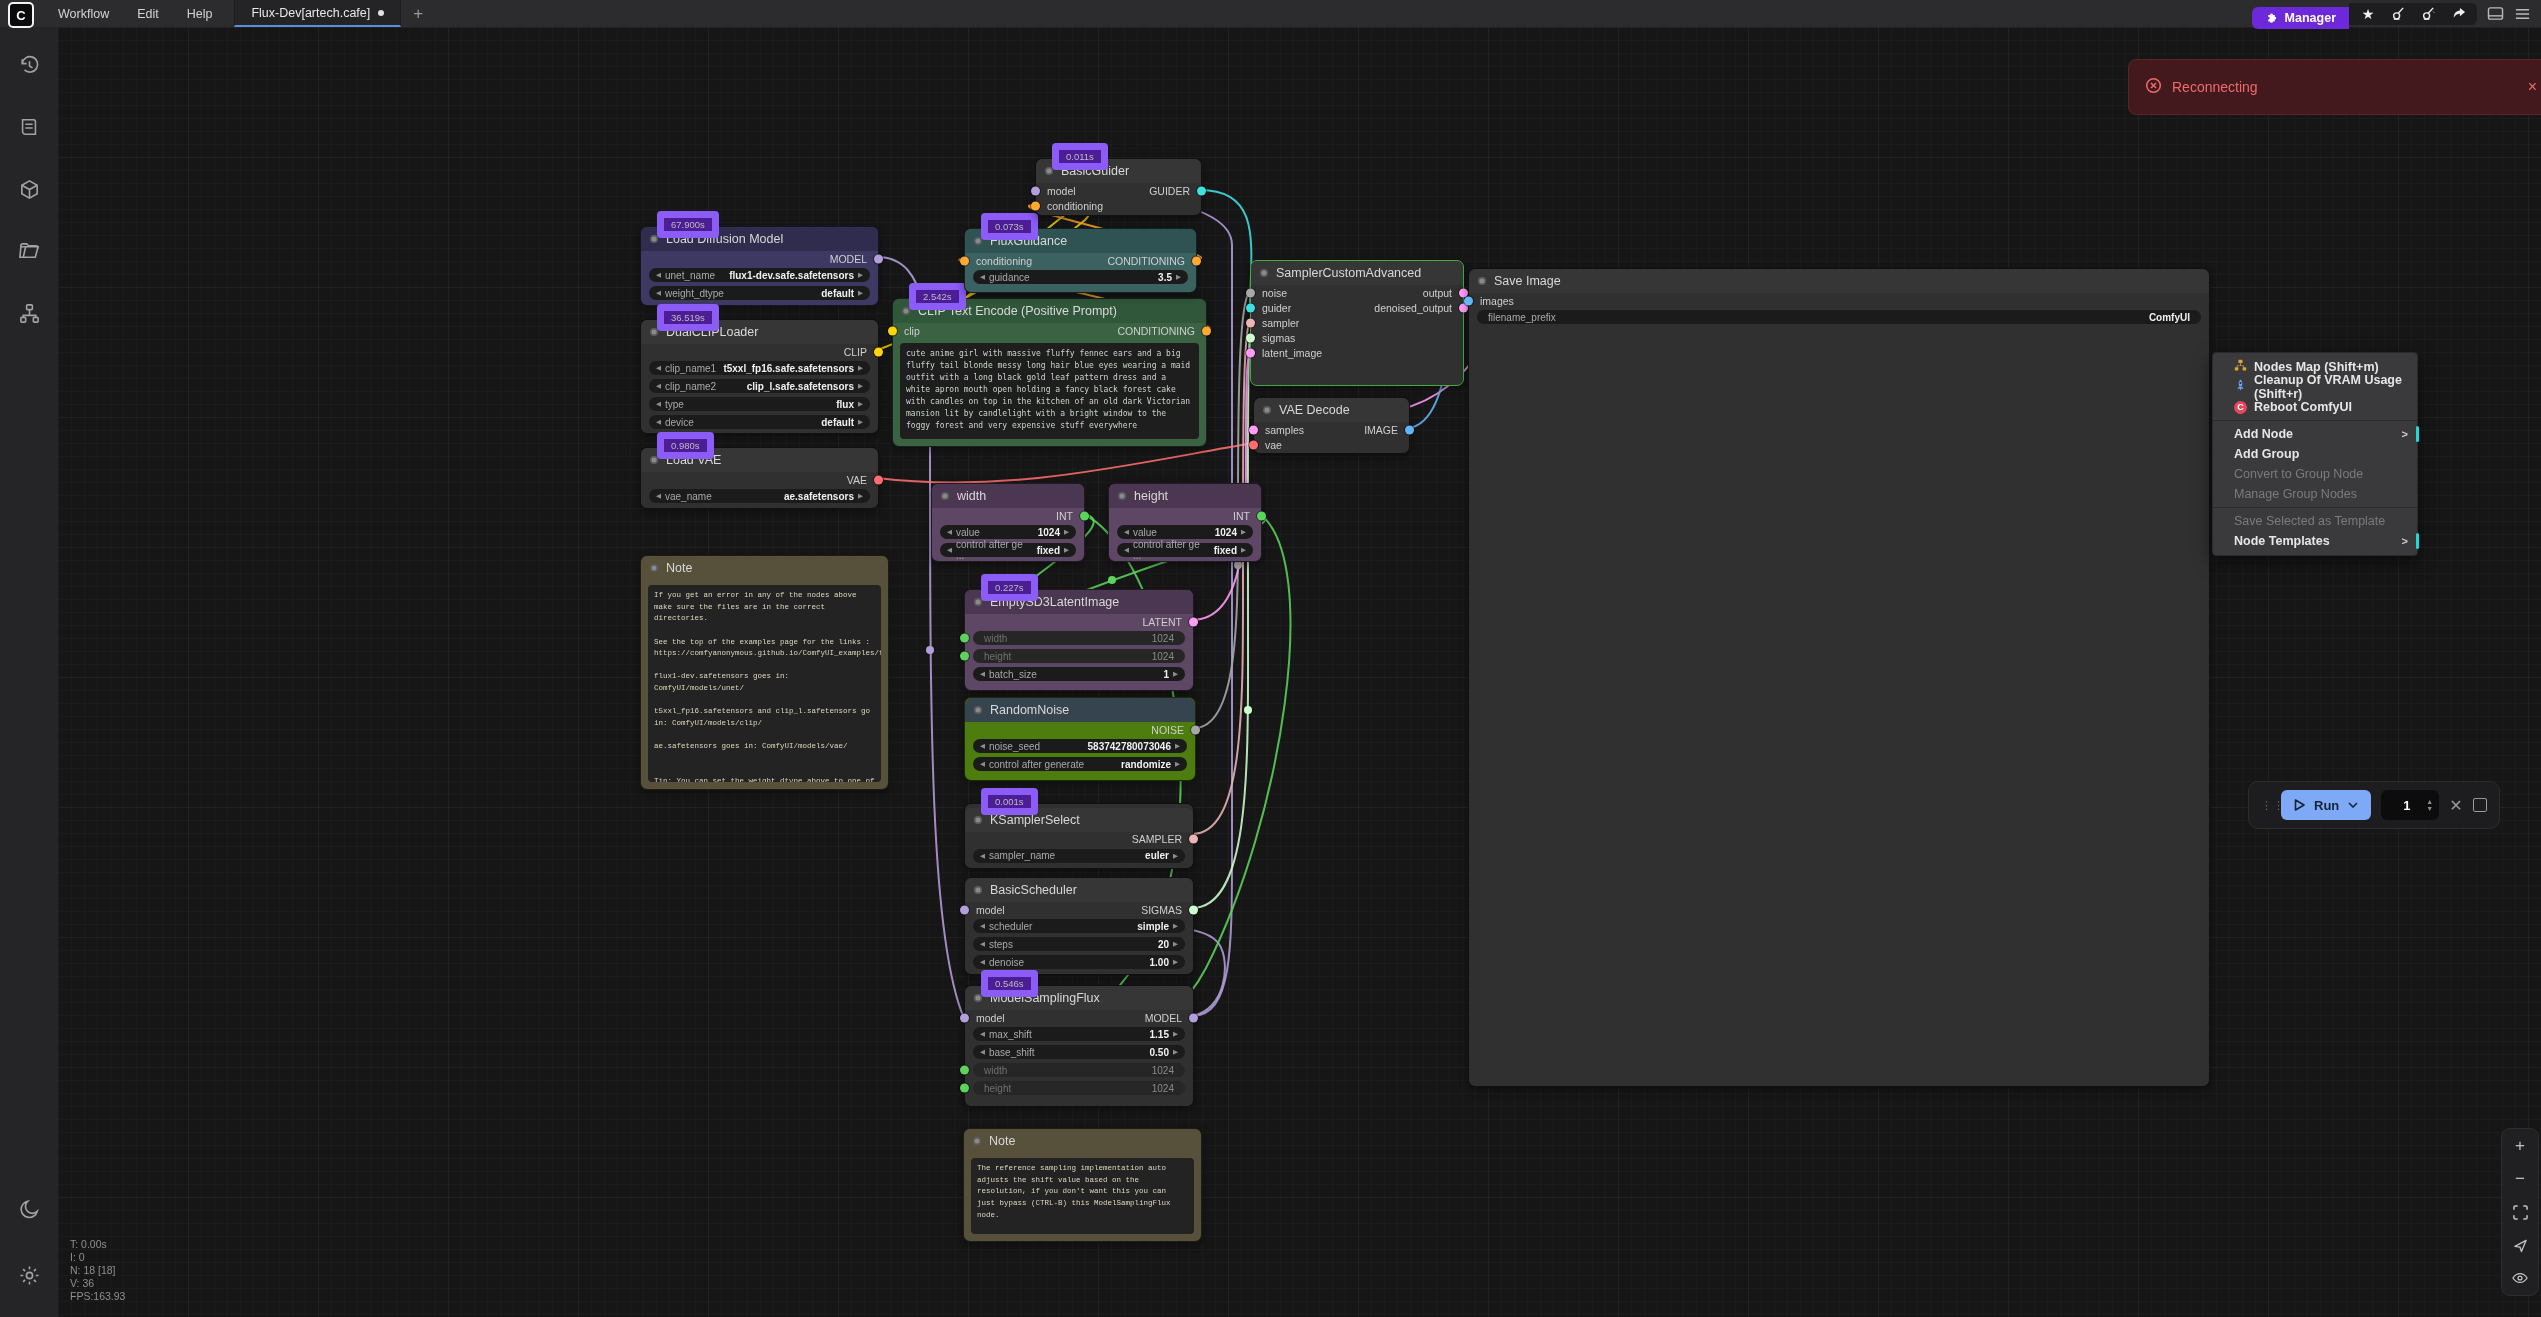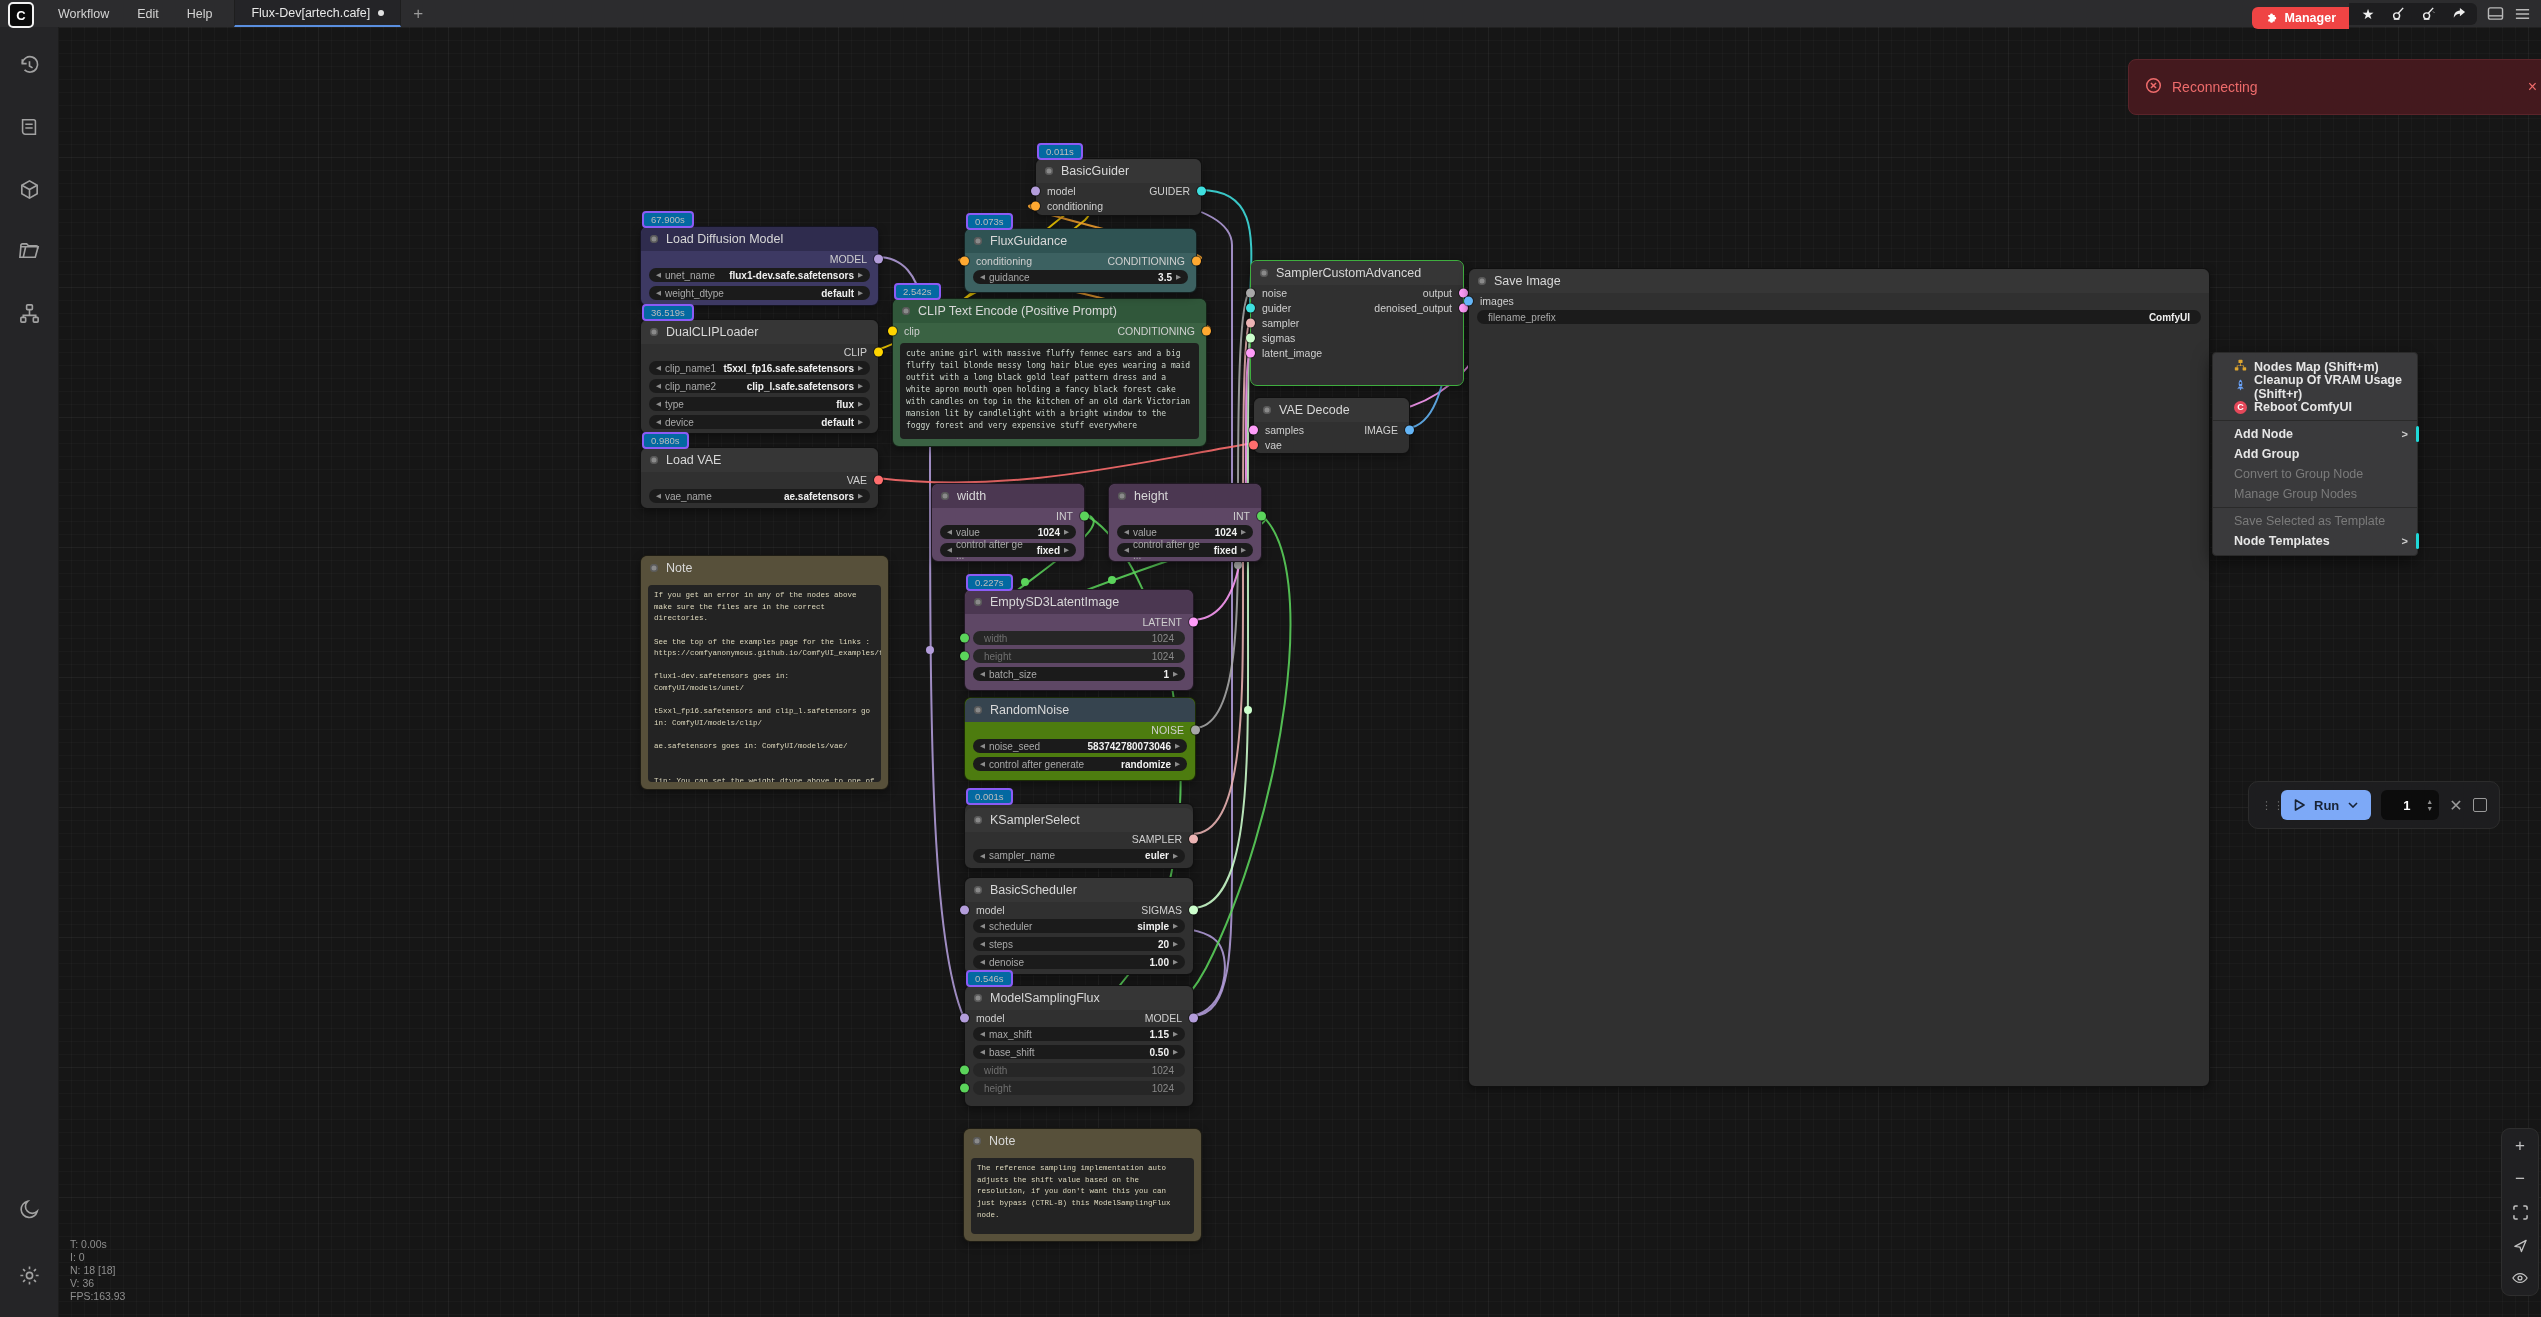--- a/index.html
+++ b/index.html
@@ -23,21 +23,21 @@
   .logo{width:22px;height:22px;margin:2px 10px 0 8px;border-radius:5px;background:#0b0b0b;
         border:2.5px solid #f2f2f2;color:#fff;font-weight:bold;font-size:13px;
         display:flex;align-items:center;justify-content:center;}
   .menu-item{display:flex;align-items:center;padding:0 14px;cursor:default;}
   .tab{display:flex;align-items:center;gap:8px;padding:0 16px;background:#242427;
        border-left:1px solid #1e1e1e;border-right:1px solid #1e1e1e;
        border-bottom:2px solid #5a8fe0;color:#e8e8e8;margin-left:8px;}
   .tab-dot{width:6px;height:6px;border-radius:50%;background:#e2e2e2;}
   .newtab{display:flex;align-items:center;padding:0 12px;color:#9a9a9a;font-size:17px;}
   .topbar-right{margin-left:auto;display:flex;align-items:center;gap:10px;padding-right:10px;}
-  .manager-btn{display:flex;align-items:center;gap:7px;background:#ef4444;color:#fff;
+  .manager-btn{display:flex;align-items:center;gap:7px;background:#6d28d9;color:#fff;
                border-radius:6px 0 0 6px;padding:0 13px;height:22px;font-weight:bold;font-size:12.5px;margin-top:8px;}
   .icon-group{display:flex;align-items:center;background:#1d1d1f;border-radius:0 6px 6px 0;
               height:22px;padding:0 4px;margin-left:-10px;}
   .icon-group .tb-icon{width:30px;display:flex;justify-content:center;color:#ececec;}
   .tb-icon svg{display:block}
   .star-glyph{color:#f0f0f0;font-size:14px;line-height:1;}
   .plain-icon{color:#b9b9b9;display:flex;align-items:center;}
 
   
   .sidebar{position:absolute;left:0;top:27px;bottom:0;width:58px;background:#252527;
@@ -86,22 +86,22 @@
   
   .stats{position:absolute;left:70px;top:1238px;color:#8f8f8f;font-size:10.5px;line-height:13px;z-index:30;}
 
   
   .node{position:absolute;background:#303030;border:1px solid rgba(0,0,0,.65);border-radius:7px;
         box-shadow:0 3px 8px rgba(0,0,0,.4);display:flex;flex-direction:column;color:#ccc;}
   .node.sel{border:1.5px solid #3fae3f;}
   .titlebar{height:24px;min-height:24px;display:flex;align-items:center;gap:8px;padding:0 9px;
             background:#363636;border-radius:7px 7px 0 0;font-size:12.5px;color:#d8d8d8;}
   .tdot{width:8px;height:8px;border-radius:50%;background:#8a8a8a;box-shadow:inset 0 0 0 1.5px rgba(0,0,0,.35);}
-  .badge{position:absolute;top:-16px;left:1px;background:#0369a1;color:#bdbdbd;font-size:9.5px;
-         padding:1px 7px;border-radius:4px;border:2px solid #8b5cf6;}
+  .badge{position:absolute;top:-16px;left:16px;background:#4c1d95;color:#bdbdbd;font-size:9.5px;
+         padding:1px 7px;border-radius:4px;border:7px solid #8b5cf6;}
   .slotrow{position:relative;height:15px;display:flex;align-items:center;padding:0 11px;font-size:10.5px;}
   .in-label{color:#cfcfcf;} .out-label{margin-left:auto;color:#cfcfcf;}
   .sdot{position:absolute;top:50%;width:9px;height:9px;border-radius:50%;transform:translateY(-50%);
         box-shadow:0 0 0 1px rgba(0,0,0,.4);}
   .sdot.left{left:-5px;} .sdot.right{right:-5px;}
   .widget{position:relative;height:14px;margin:2px 8px;background:#1b1b1b;border-radius:8px;
           display:flex;align-items:center;padding:0 7px;font-size:10px;color:#c8c8c8;}
   .widget .wlabel{color:#a9a9a9;margin:0 4px;}
   .widget .wval{margin-left:auto;color:#f0f0f0;font-weight:600;margin-right:4px;}
   .widget .arr{color:#8d8d8d;font-size:6.5px;}

